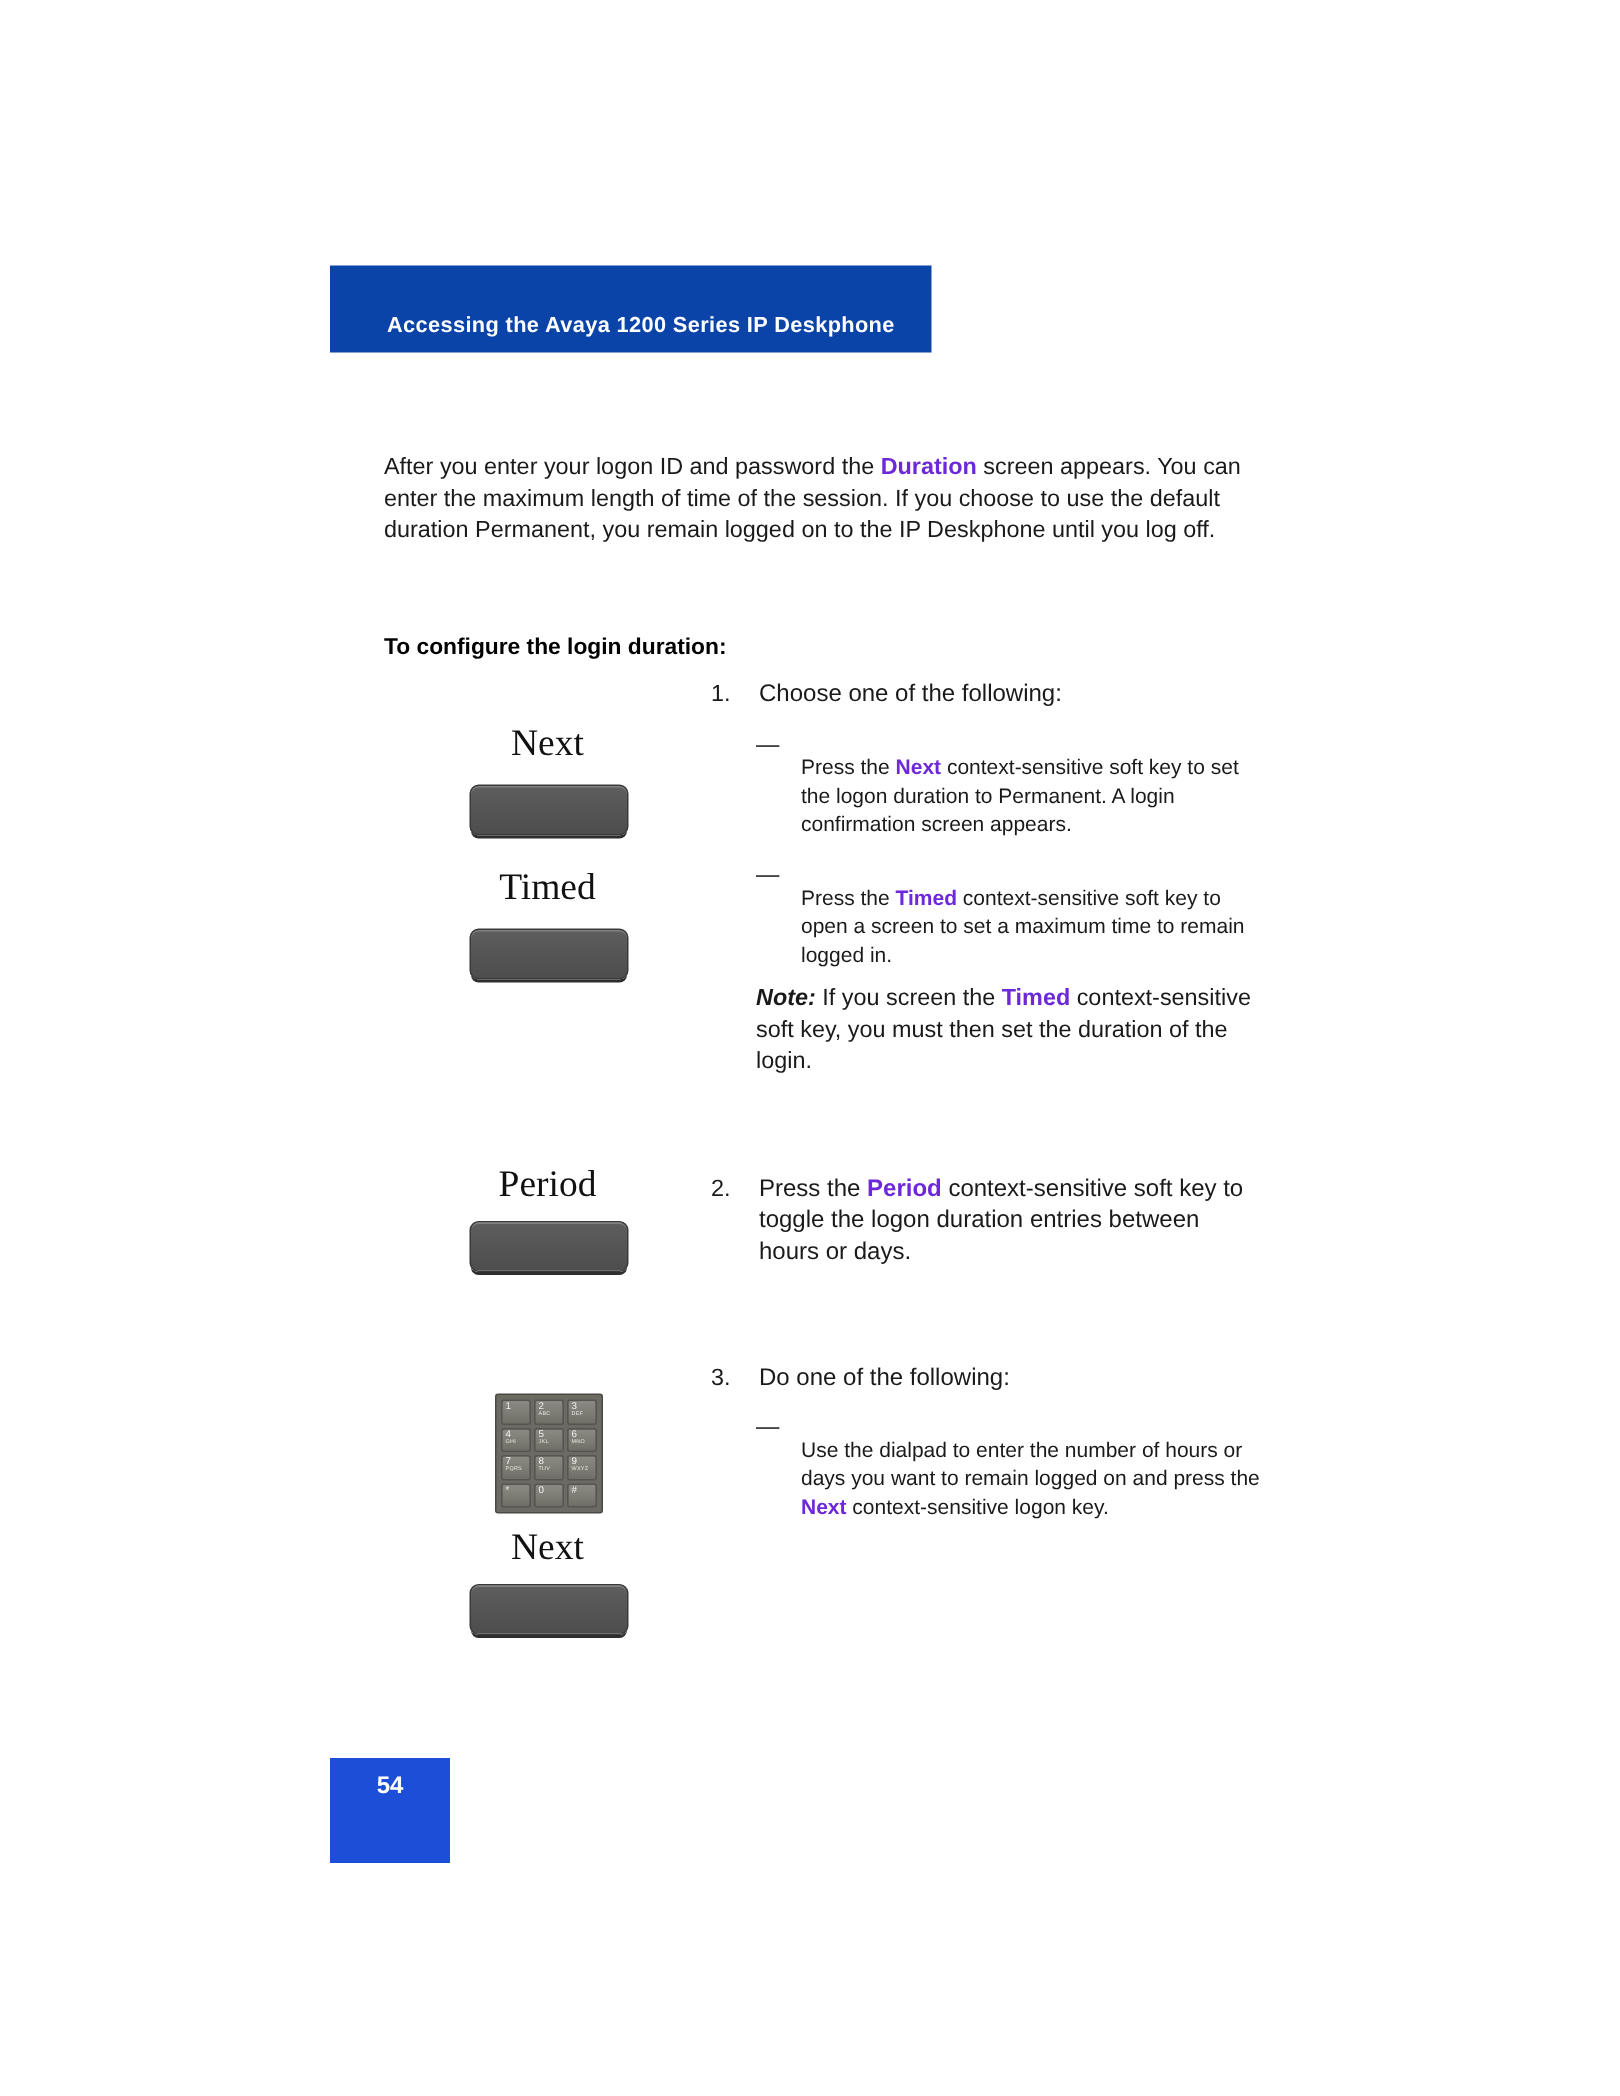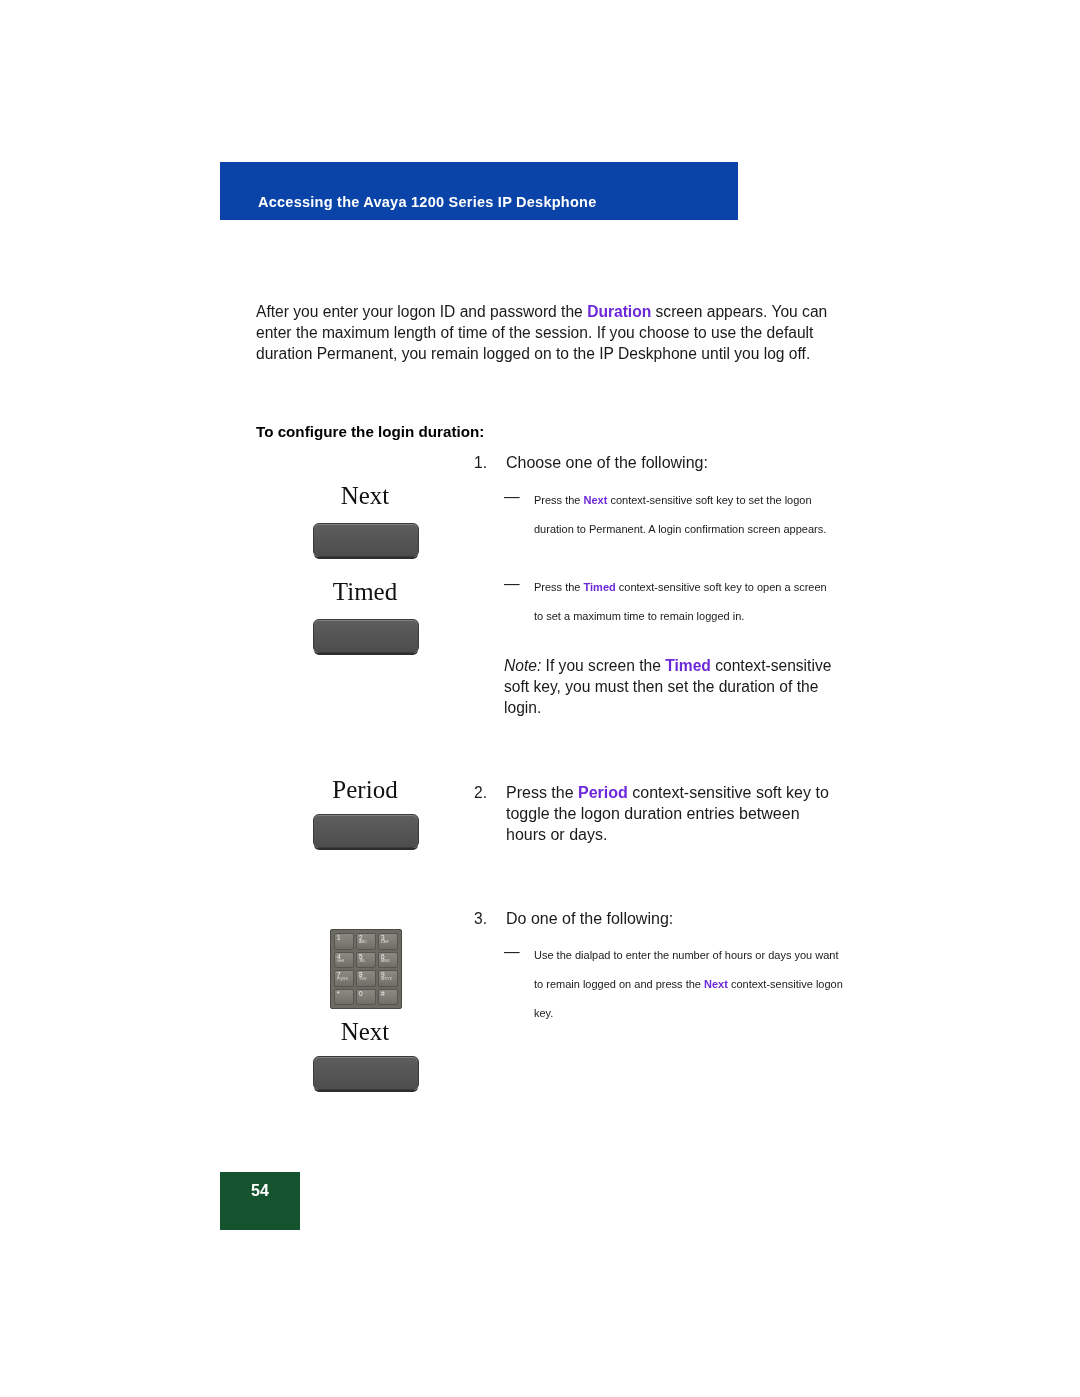--- a/index.html
+++ b/index.html
@@ -20,22 +20,22 @@
   .page {
     position: absolute;
     inset: 0;
     background: #ffffff;
   }
 
   
   .header-bar {
     position: absolute;
     left: 220px;
-    top: 162px;
-    width: 518px;
+    top: 177px;
+    width: 401px;
     height: 58px;
     background: #0A44A8;
     display: flex;
     align-items: flex-end;
   }
   .header-bar-title {
     font-family: "Liberation Sans", sans-serif;
     font-size: 14.5px;
     font-weight: bold;
     color: #ffffff;
@@ -107,34 +107,35 @@
   }
   .dash {
     width: 30px;
     flex: 0 0 30px;
     font-size: 15.6px;
     line-height: 21.2px;
     color: #1a1a1a;
   }
   .sub-text {
     flex: 1 1 auto;
-    font-size: 11px;
-    line-height: 29px;
+    font-size: 14px;
+    line-height: 19px;
     color: #1a1a1a;
     width: 300px;
+    margin-top: 16px;
   }
 
   .note-block {
     font-size: 15.6px;
     line-height: 21.2px;
     color: #1a1a1a;
     width: 340px;
   }
   .note-label {
-    font-weight: normal;
+    font-weight: bold;
     font-style: italic;
     text-align: center;
   }
 
   
   .abs { position: absolute; }
 
   
   .softkey-label {
     position: absolute;
@@ -199,22 +200,22 @@
     letter-spacing: 0.2px;
     font-family: "Liberation Sans", sans-serif;
   }
 
   
   .page-badge {
     position: absolute;
     left: 220px;
     top: 1172px;
     width: 80px;
-    height: 58px;
-    background: #14532d;
+    height: 70px;
+    background: #1d4ed8;
   }
   .page-badge-num {
     position: absolute;
     left: 0;
     right: 0;
     top: 10px;
     text-align: center;
     font-size: 16px;
     font-weight: bold;
     color: #ffffff;

